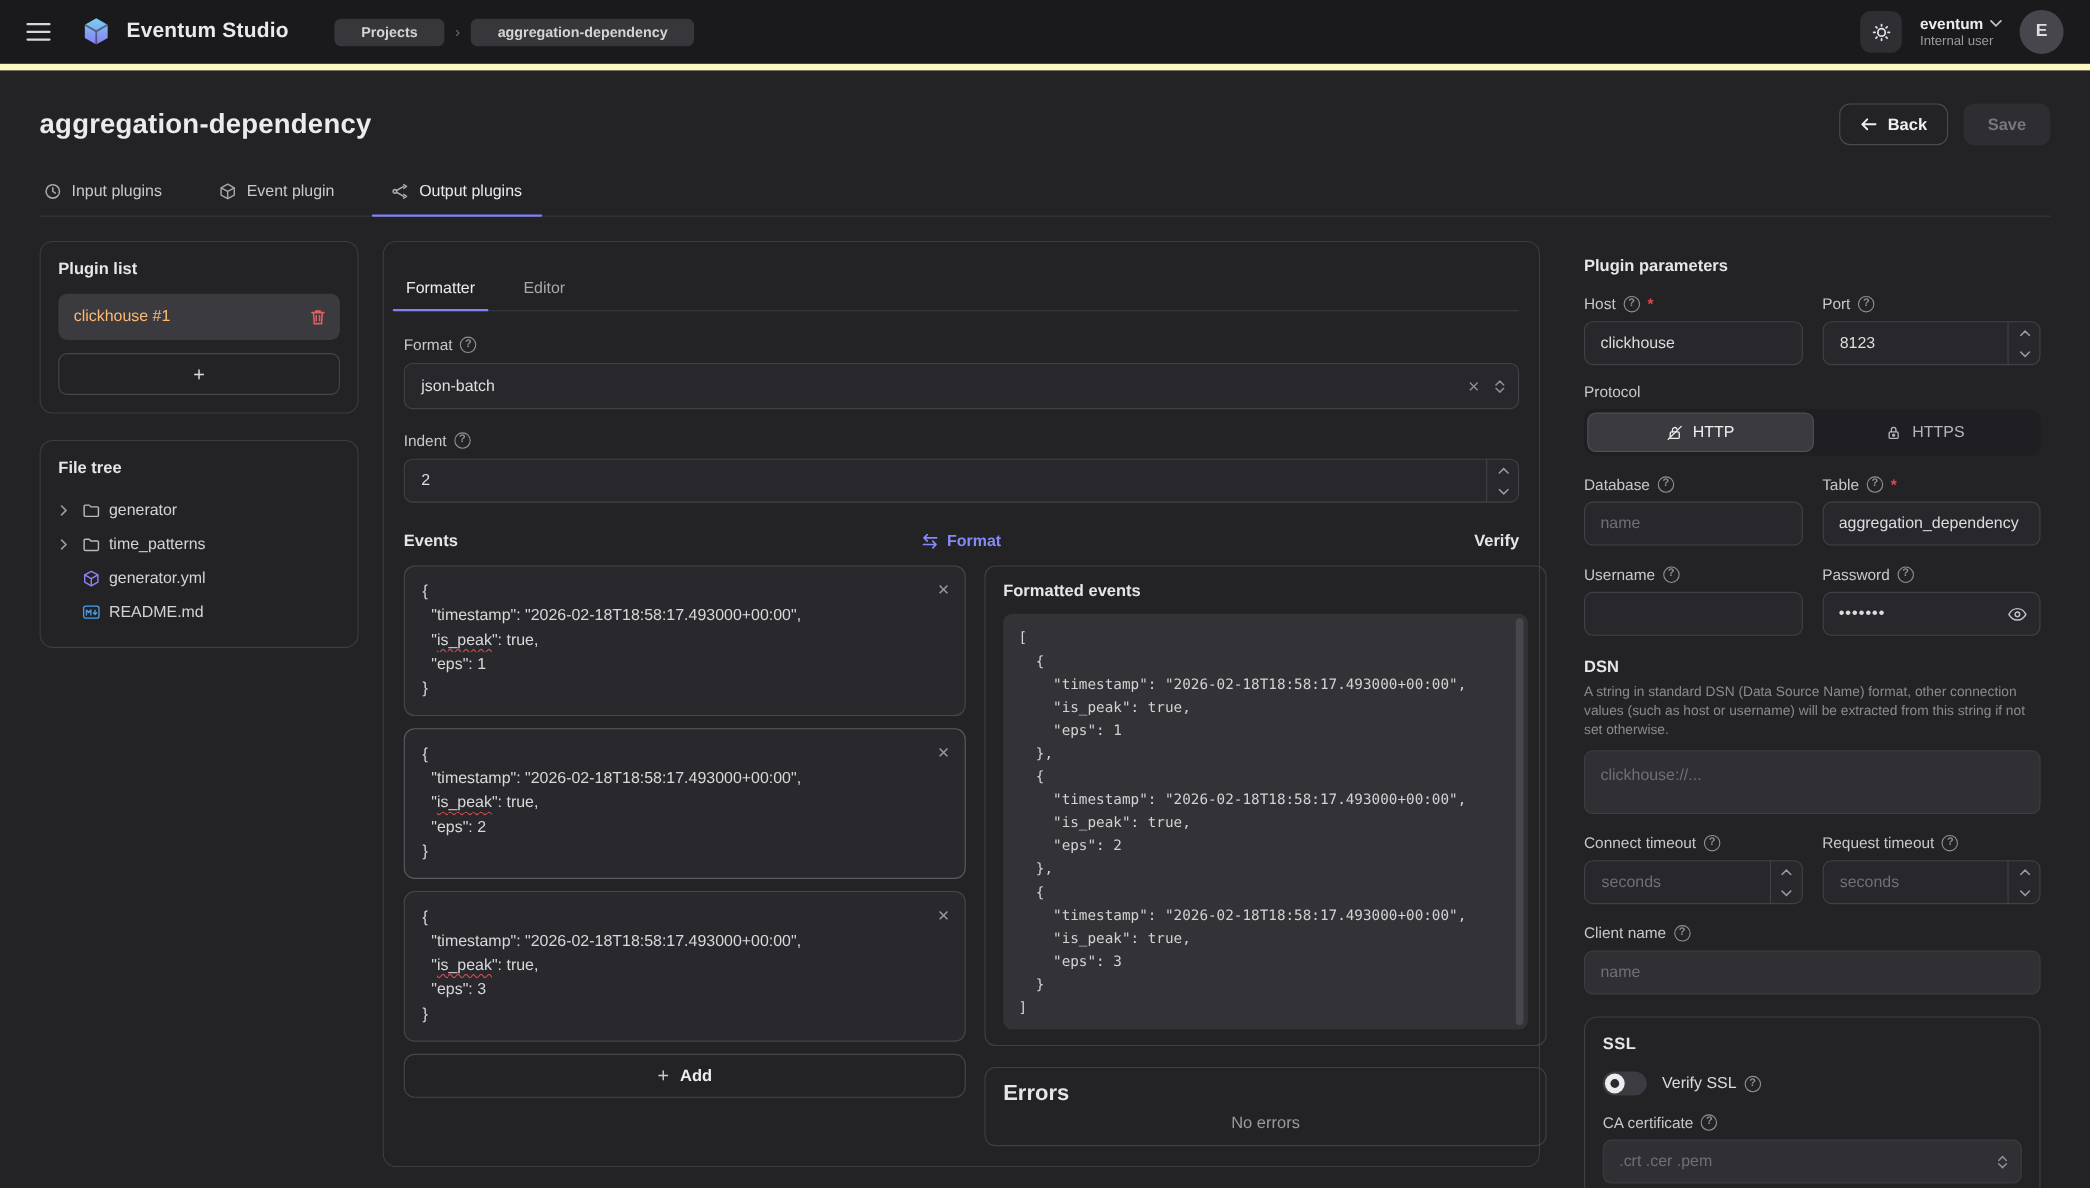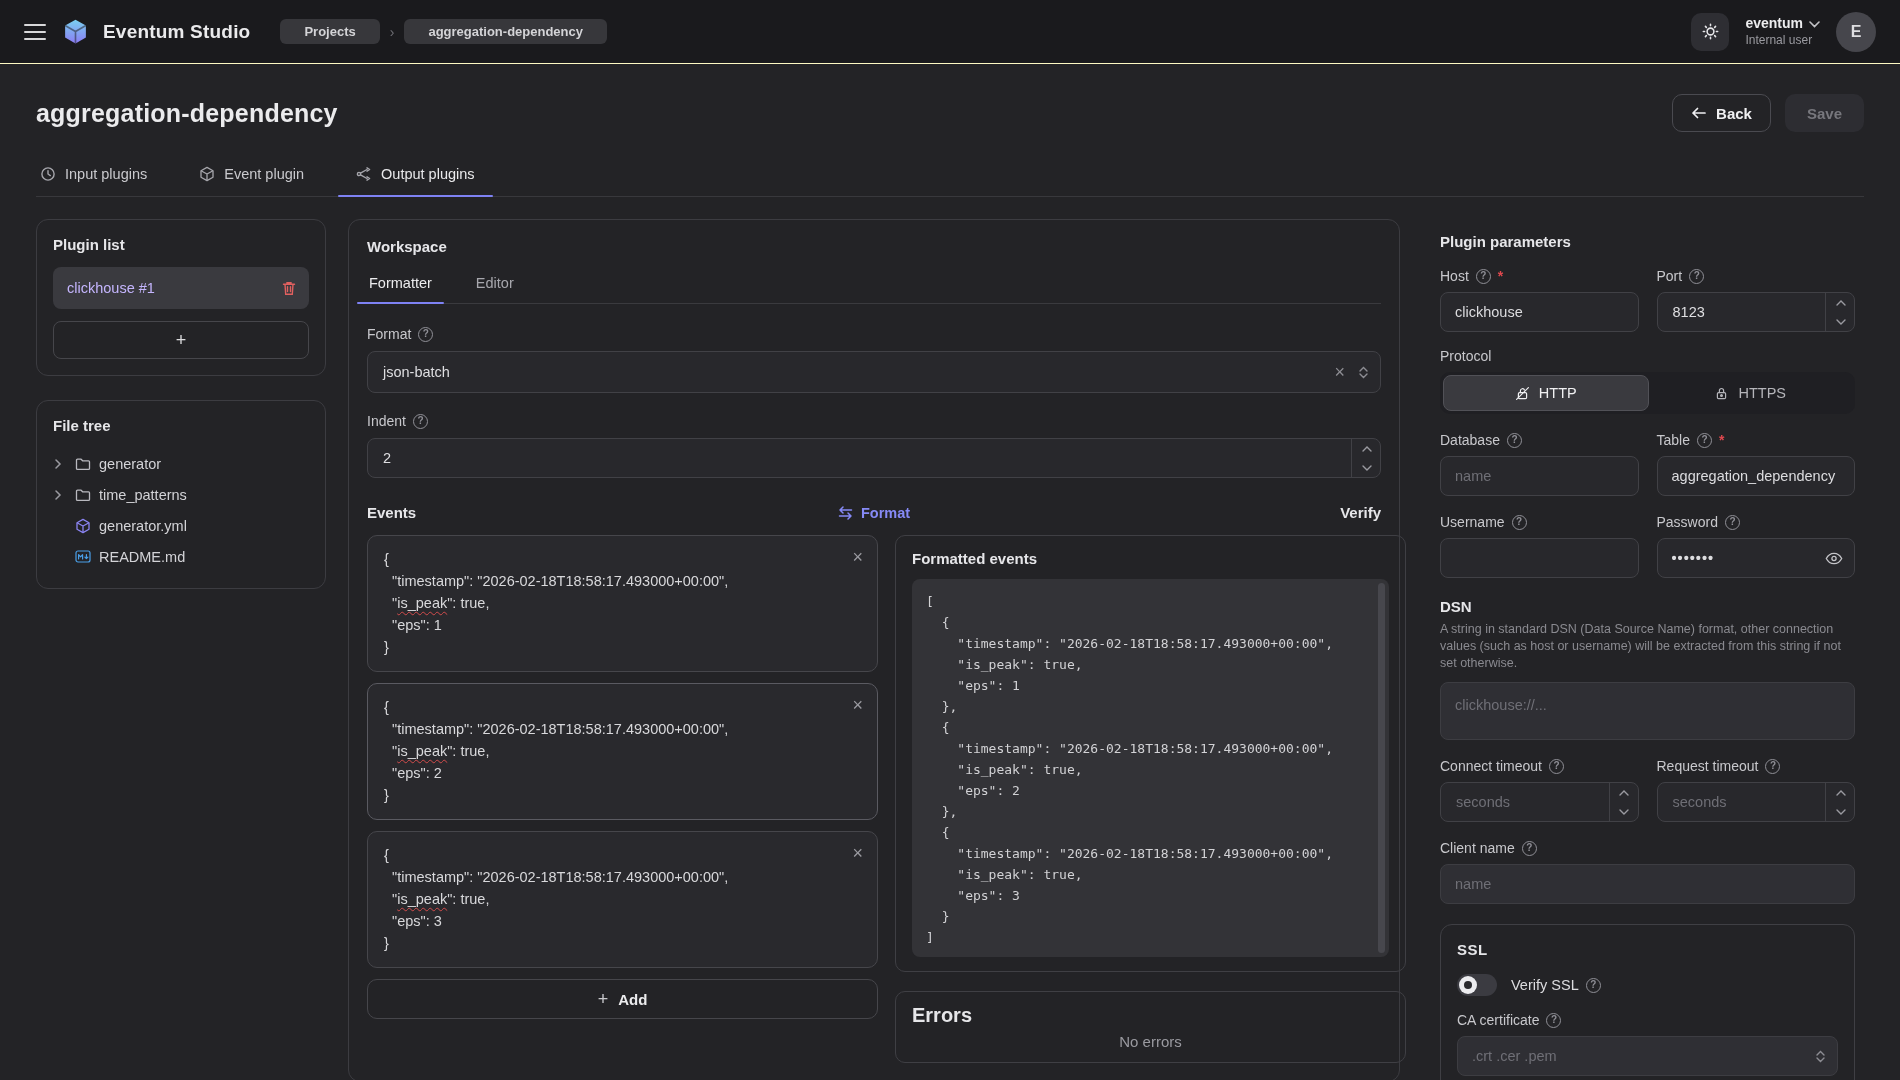--- a/index.html
+++ b/index.html
@@ -6,22 +6,22 @@
   html,body { width:1900px; height:1080px; overflow:hidden; }
   body {
     background:#232326; color:#e8e8ea;
     font-family:"Liberation Sans", sans-serif;
     font-size:14px;
   }
   svg { display:block; }
 
   
   .navbar {
-    height:64px; background:#1a1a1d; border-bottom:1px solid #fef9c3;
-    display:flex; align-items:center; padding:0 24px; gap:16px;
+    height:64px; background:#1a1a1d; border-bottom:6px solid #fef9c3;
+    display:flex; align-items:center; padding:0 24px; gap:28px;
   }
   .burger { width:22px; display:flex; flex-direction:column; gap:5px; cursor:pointer; }
   .burger span { height:2px; background:#d8d8da; border-radius:1px; }
   .brand { display:flex; align-items:center; gap:14px; }
   .brand-title { font-size:19px; font-weight:700; color:#eaeaec; letter-spacing:.2px; }
   .crumbs { display:flex; align-items:center; gap:10px; margin-left:14px; }
   .crumb-pill {
     background:#37373b; color:#d4d4d7; font-size:13px; font-weight:700;
     padding:5px 24px; border-radius:6px; cursor:pointer; white-space:nowrap;
   }
@@ -74,21 +74,21 @@
   .col-right{ width:415px; flex:none; margin-left:18px; }
 
   .card { border:1px solid #3c3c41; border-radius:12px; padding:16px; background:transparent; }
   .card h3 { font-size:15px; font-weight:700; color:#e6e6e9; }
 
   
   .plugin-item {
     margin-top:14px; height:42px; background:#3a3a3f; border-radius:8px;
     display:flex; align-items:center; padding:0 12px 0 14px; cursor:pointer;
   }
-  .plugin-item .plabel { font-size:14.5px; color:#c4b5fd; }
+  .plugin-item .plabel { font-size:14.5px; color:#fdba74; }
   .trash-btn { margin-left:auto; color:#e0605f; cursor:pointer; display:flex; }
   .add-slim {
     margin-top:12px; height:38px; border:1px solid #46464b; border-radius:8px; background:transparent;
     color:#dcdcde; font-size:18px; display:flex; align-items:center; justify-content:center; cursor:pointer; width:100%;
   }
 
   
   .tree { margin-top:14px; display:flex; flex-direction:column; }
   .tree-row { display:flex; align-items:center; gap:8px; height:31px; cursor:pointer; color:#d3d3d7; font-size:14.5px; }
   .tree-row .chev { width:14px; color:#9a9aa0; display:flex; }
@@ -385,21 +385,20 @@
                   <path d="M11.4 4.6V8.6m0 0L9.9 7.1M11.4 8.6l1.5-1.5" stroke-linejoin="round" stroke-linecap="round"></path>
                 </svg>
             </span>
             <span>README.md</span>
           </div>
         </div>
       </div>
     </div>
 
     <div class="col-mid card" style="padding:14px 18px 18px 18px;">
-      <h3 style="margin-top:4px;">Workspace</h3>
 
       <div class="ws-tabs">
         <div class="ws-tab active">Formatter</div>
         <div class="ws-tab">Editor</div>
       </div>
 
       <div class="field-label">
         <span>Format</span>
         <span class="help">?</span>
       </div>

